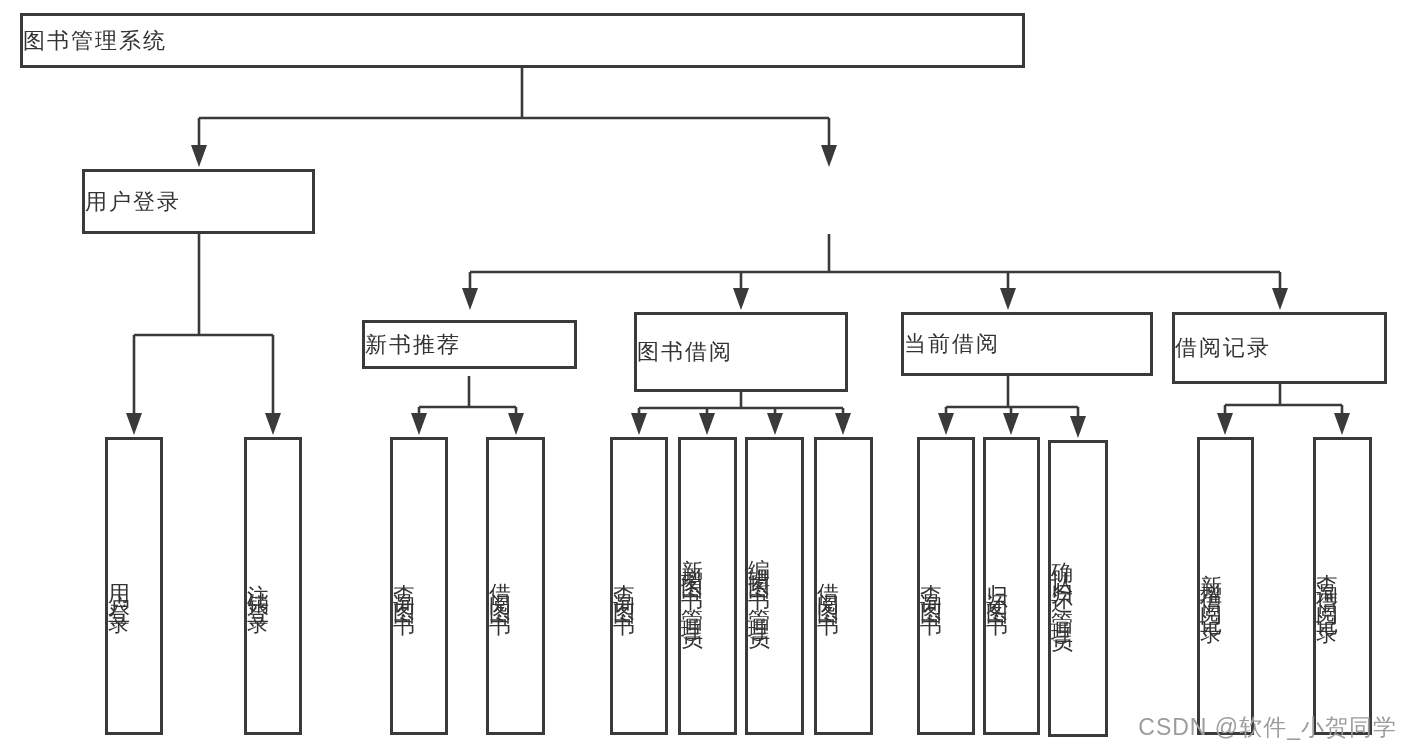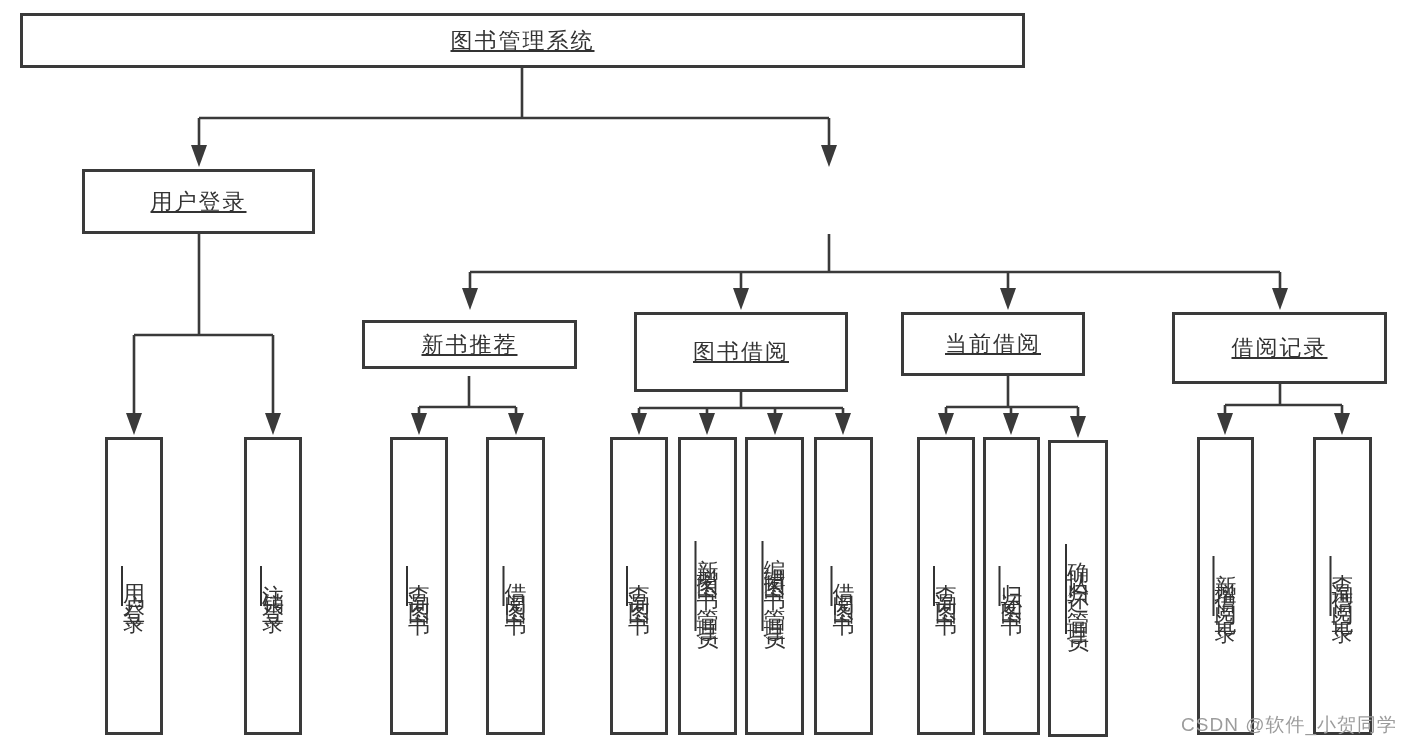--- a/index.html
+++ b/index.html
@@ -17,42 +17,41 @@
     font-family:"Liberation Sans","DejaVu Sans",sans-serif;
   }
   svg.connectors{position:absolute;left:0;top:0;z-index:0;}
   svg.connectors path{stroke:var(--line);stroke-width:2.6;fill:none;}
   svg.connectors polygon{fill:var(--line);stroke:none;}
   .node{
     position:absolute;
     box-sizing:border-box;
     border:3px solid var(--line);
     background:var(--background);
-    display:flex;align-items:center;justify-content:center;
+    display:flex;align-items:center;
     color:var(--text);
     z-index:1;
-    text-decoration:underline;
   }
   .hlabel{
     font-size:22px;
     letter-spacing:2px;
     white-space:nowrap;
   }
   .vtext{
     writing-mode:vertical-rl;
     text-orientation:mixed;
     font-size:22px;
     letter-spacing:10px;
     line-height:1;
     white-space:nowrap;
   }
   .watermark{
     position:absolute;
     right:8px;top:712px;
-    font-size:19px;
+    font-size:23px;
     letter-spacing:1px;
     color:var(--watermark);
     z-index:5;
     white-space:nowrap;
   }
 </style>
 </head>
 <body>
 
 <div class="canvas">
@@ -102,21 +101,21 @@
   <div class="node" style="left:82px;top:169px;width:233px;height:65px">
     <span class="hlabel">用户登录</span>
   </div>
 
   <div class="node" style="left:362px;top:320px;width:215px;height:49px">
     <span class="hlabel">新书推荐</span>
   </div>
   <div class="node" style="left:634px;top:312px;width:214px;height:80px">
     <span class="hlabel">图书借阅</span>
   </div>
-  <div class="node" style="left:901px;top:312px;width:184px;height:64px">
+  <div class="node" style="left:901px;top:312px;width:252px;height:64px">
     <span class="hlabel">当前借阅</span>
   </div>
   <div class="node" style="left:1172px;top:312px;width:215px;height:72px">
     <span class="hlabel">借阅记录</span>
   </div>
 
   <div class="node" style="left:105px;top:437px;width:58px;height:298px">
     <span class="vtext">用户登录</span>
   </div>
   <div class="node" style="left:244px;top:437px;width:58px;height:298px">

